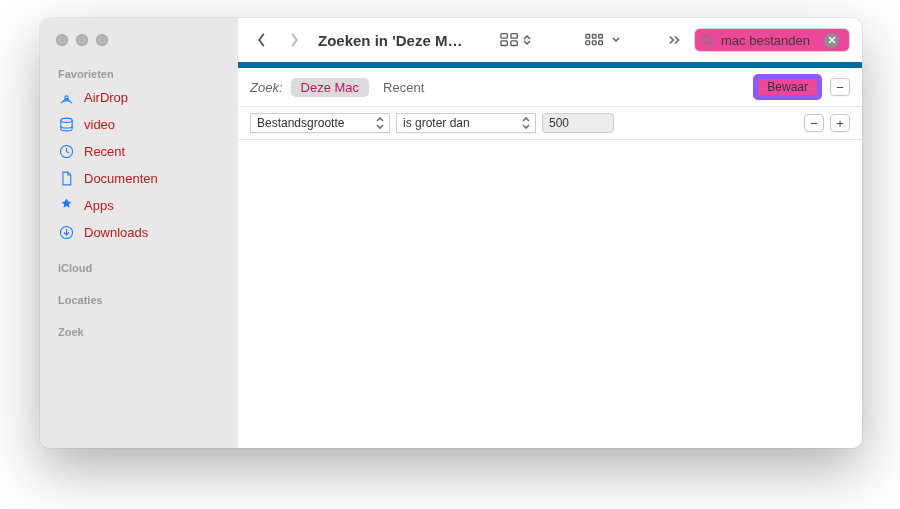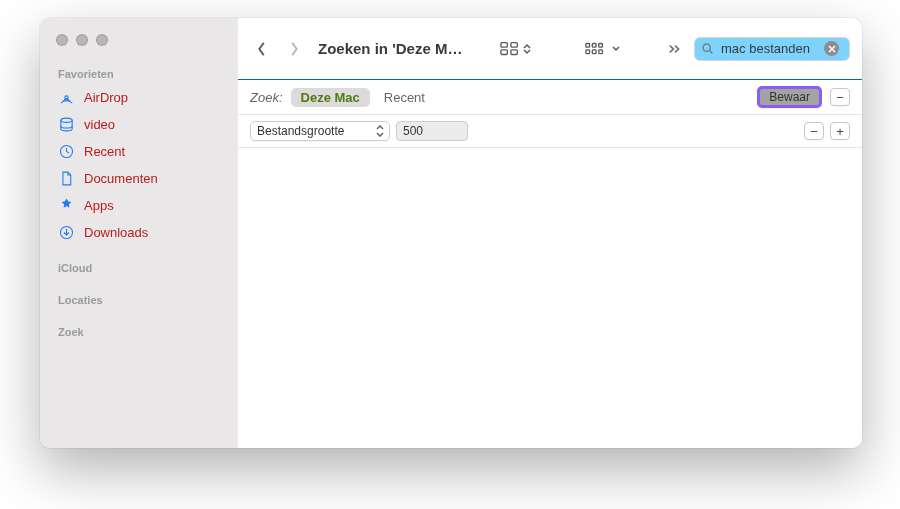--- a/index.html
+++ b/index.html
@@ -60,24 +60,24 @@
   .side-item .ic svg { width: 17px; height: 17px; stroke: currentColor; fill: none; stroke-width: 1.5; }
   .side-item .ic svg.fill { fill: currentColor; stroke: none; }
 
   
   .main {
     flex: 1;
     display: flex; flex-direction: column;
     background: #fff;
   }
   .toolbar {
-    height: 62px;
+    height: 50px;
     display: flex; align-items: center;
     padding: 0 12px;
-    border-bottom: 1px solid #0369a1;
+    border-bottom: 6px solid #0369a1;
     gap: 8px;
     justify-content: center;
   }
   .nav-arrow {
     width: 24px; height: 28px;
     display: flex; align-items: center; justify-content: center;
     color: #5b5b5b;
   }
   .nav-arrow svg { width: 12px; height: 16px; stroke: currentColor; fill: none; stroke-width: 2.2; }
   .toolbar-title {
@@ -98,21 +98,21 @@
   .dbl-chevron {
     color: #6e6e6e;
     display:flex; align-items:center; padding:0 4px;
   }
   .dbl-chevron svg { stroke: currentColor; fill:none; stroke-width:2; width:14px; height:12px;}
   .searchbox {
     display: flex; align-items: center;
     height: 24px;
     border: 1px solid #d9d7d8;
     border-radius: 6px;
-    background: #7dd3fc;
+    background: #ec4899;
     padding: 0 4px 0 6px;
     gap: 5px;
     min-width: 156px;
   }
   .searchbox .magnify { color:#7c7c7c; display:flex; }
   .searchbox .magnify svg { width:13px; height:13px; stroke: currentColor; fill:none; stroke-width:1.8;}
   .searchbox input {
     border: none; outline: none;
     font-size: 13px;
     width: 100px;
@@ -133,32 +133,32 @@
     border-bottom: 1px solid #e7e5e6;
     font-size: 13px;
     gap: 8px;
   }
   .searchbar .lbl { color: #666; font-style: italic; }
   .scope-btn {
     font-size: 13px;
     padding: 2px 10px;
     border-radius: 5px;
     background: #dcdadb;
-    color: #4d7c0f;
-    font-weight: 700;
+    color: #be185d;
+    font-weight: 400;
     text-align: right;
   }
   .scope-plain { color: #666; padding: 2px 6px; }
   .searchbar .grow { flex:1; }
   .save-btn {
     font-size: 12px;
     padding: 1px 9px;
-    border: 3px solid #8b5cf6;
+    border: 5px solid #8b5cf6;
     border-radius: 5px;
-    background: #a3a3a3;
+    background: #ec4899;
     box-shadow: 0 1px 1px rgba(0,0,0,0.04);
   }
   .pm-btn {
     width: 20px; height: 18px;
     border: 1px solid #c9c7c8;
     border-radius: 4px;
     background: #fff;
     display: flex; align-items:center; justify-content:center;
     font-size: 13px; color:#444; line-height:1;
     box-shadow: 0 1px 1px rgba(0,0,0,0.04);
@@ -169,21 +169,21 @@
     display: flex; align-items: center;
     padding: 6px 12px;
     gap: 6px;
     border-bottom: 1px solid #e7e5e6;
   }
   .dropdown {
     position: relative;
     display: flex; align-items: center;
     height: 20px;
     border: 1px solid #cfcdce;
-    border-radius: 5px;
+    border-radius: 0;
     background: #fff;
     font-size: 12px;
     color: #333;
     padding: 0 16px 0 6px;
     box-shadow: 0 1px 1px rgba(0,0,0,0.04);
   }
   .dropdown .dd-arrows {
     position: absolute; right: 3px; top: 2px;
     width: 10px; height: 14px;
     color: #6e6e6e;
@@ -382,20 +382,29 @@
       <div class="dropdown" style="width:140px">
         <span>Bestandsgrootte</span>
         <span class="dd-arrows">
           <svg viewBox="0 0 8 14">
               <path d="M1 5l3-3 3 3"></path>
               <path d="M1 9l3 3 3-3"></path>
             </svg>
         </span>
       </div>
 
+      <div class="dropdown" style="width:140px">
+        <span>is groter dan</span>
+        <span class="dd-arrows">
+          <svg viewBox="0 0 8 14">
+              <path d="M1 5l3-3 3 3"></path>
+              <path d="M1 9l3 3 3-3"></path>
+            </svg>
+        </span>
+      </div>
 
       <input class="num-input" type="text" value="500" style="">
 
 
       <span class="grow"></span>
       <span class="pm-btn">−</span>
       <span class="pm-btn">+</span>
     </div>
 
     <div class="content"></div>

